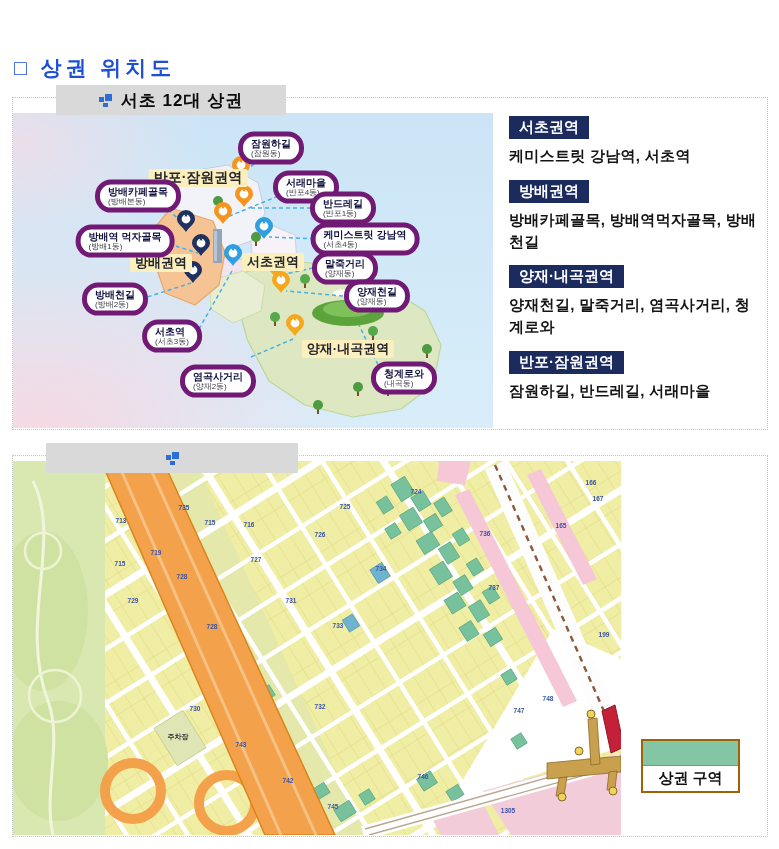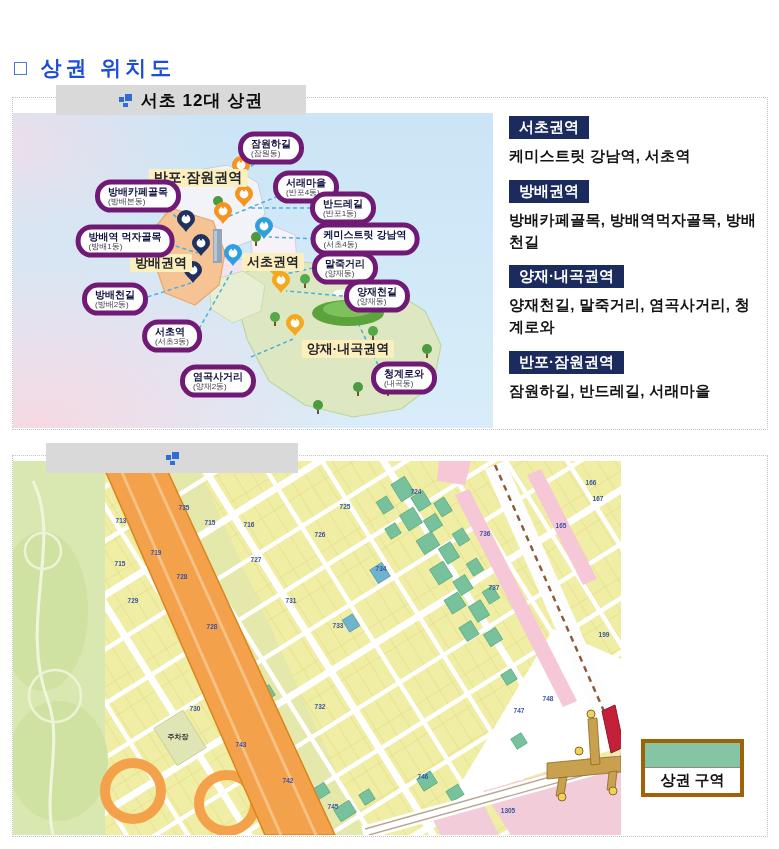--- a/index.html
+++ b/index.html
@@ -6,21 +6,21 @@
   .page{position:relative;width:779px;height:849px;background:#fff;
         font-family:"Liberation Sans",sans-serif;overflow:hidden;}
   .doc-title{position:absolute;left:14px;top:30px;font-size:21px;font-weight:800;
              color:#1d4ed8;letter-spacing:4px;margin-top:24px;}
   .panel{position:absolute;border:1px dotted #c3c3c3;background:#fff;}
   .panel1{left:12px;top:97px;width:754px;height:331px;}
   .panel2{left:12px;top:455px;width:754px;height:380px;}
   .panel-header{position:absolute;height:30px;background:#d9d9d9;display:flex;
                 align-items:center;justify-content:center;gap:9px;font-size:17px;
                 font-weight:800;color:#0b0b0b;z-index:6;letter-spacing:1px;}
-  .ph1{left:43px;top:-13px;width:230px;padding-left:20px;}
+  .ph1{left:43px;top:-13px;width:230px;}
   .ph2{left:33px;top:-13px;width:252px;}
   .hicon{display:inline-flex;width:13px;height:13px;}
   
   .map1{position:absolute;left:0;top:15px;width:480px;height:315px;}
   .map1 svg{position:absolute;left:0;top:0;}
   .callout{position:absolute;transform:translate(-50%,-50%);background:#fff;
            border:5px solid #701a75;border-radius:16px;padding:1px 8px;
            white-space:nowrap;z-index:4;}
   .c-name{font-size:10px;font-weight:700;color:#10103f;line-height:1.2;}
   .c-dong{font-size:8px;color:#3c3c46;line-height:1.1;}
@@ -30,21 +30,21 @@
   
   .legend1{position:absolute;left:496px;top:18px;width:252px;}
   .lg-group{margin-bottom:13px;}
   .lg-badge{display:inline-block;background:#1b2b5e;color:#fff;font-weight:700;
             font-size:15px;padding:2px 10px;margin-bottom:6px;}
   .lg-places{margin:0;font-size:15px;font-weight:600;color:#141414;
              line-height:1.45;letter-spacing:0.3px;}
   
   .map2{position:absolute;left:0;top:5px;width:608px;height:374px;}
   .legend2{position:absolute;left:628px;top:283px;width:95px;height:50px;
-           border:4px solid #a16207;background:#fff;z-index:5;}
+           border:2px solid #a16207;background:#fff;z-index:5;}
   .legend2-swatch{height:24px;background:#84c6a4;border-bottom:1px solid #8a8a8a;}
   .legend2-label{height:25px;display:flex;align-items:center;justify-content:center;
                  font-size:15px;font-weight:700;color:#111;}
 </style>
 </head>
 <body>
 
 <div class="page">
 
   <div class="doc-title">□ 상권 위치도</div>

